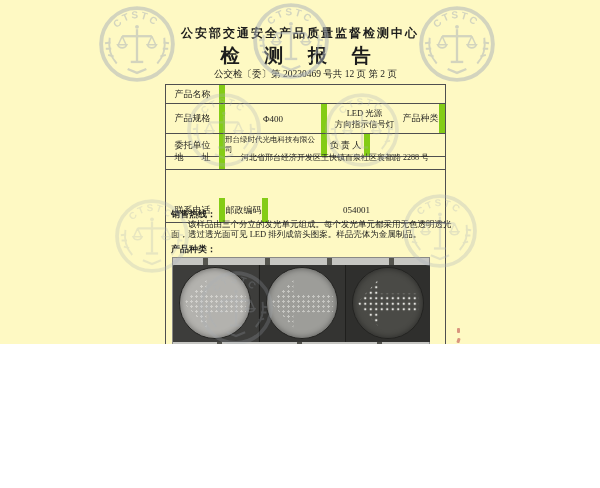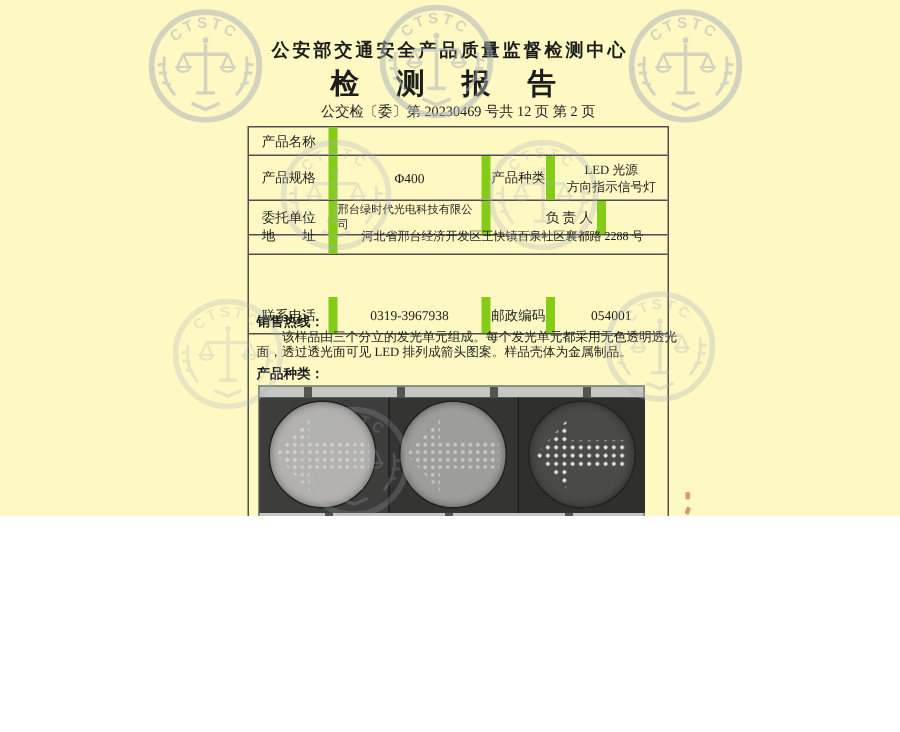--- a/index.html
+++ b/index.html
@@ -145,41 +145,40 @@
 
   <div class="frame">
 
     <div class="row" style="top:0;height:19px;">
       <div class="cell lbl" style="width:59px;">产品名称</div>
     </div>
 
     <div class="row" style="top:19px;height:30px;">
       <div class="cell lbl" style="width:59px;">产品规格</div>
       <div class="cell lbl" style="width:102px;">Φ400</div>
-      <div class="cell lbl" style="width:43px;">产品种类</div>
       <div class="cell two-line" style="flex:1;">
         <span>LED 光源</span>
         <span>方向指示信号灯</span>
       </div>
+      <div class="cell lbl" style="width:43px;">产品种类</div>
     </div>
 
     <div class="row" style="top:49px;height:23px;">
       <div class="cell lbl" style="width:59px;">委托单位</div>
       <div class="cell lbl small-val" style="width:102px;">邢台绿时代光电科技有限公司</div>
-      <div class="cell lbl" style="width:43px;margin-left:34px;">负 责 人</div>
+      <div class="cell lbl" style="width:43px;">负 责 人</div>
     </div>
 
     <div class="row" style="top:60px;height:25px;">
       <div class="cell lbl" style="width:59px;">地　　址</div>
       <div class="cell addr-val" style="flex:1;">河北省邢台经济开发区王快镇百泉社区襄都路 2288 号</div>
     </div>
 
     <div class="row" style="top:97px;height:25px;margin-top:16px;">
       <div class="cell lbl" style="width:59px;">联系电话</div>
-      <div class="cell lbl" style="width:102px;">0319-3967938</div>
       <div class="cell lbl" style="width:43px;">邮政编码</div>
       <div class="cell" style="flex:1;">054001</div>
     </div>
 
     <div class="sec-label" style="left:5px;top:123px;">销售热线：</div>
     <div class="desc-line" style="left:22px;top:134px;">该样品由三个分立的发光单元组成。每个发光单元都采用无色透明透光</div>
     <div class="desc-line" style="left:5px;top:144px;">面，透过透光面可见 LED 排列成箭头图案。样品壳体为金属制品。</div>
     <div class="sec-label" style="left:5px;top:158px;">产品种类：</div>
   </div>
 

